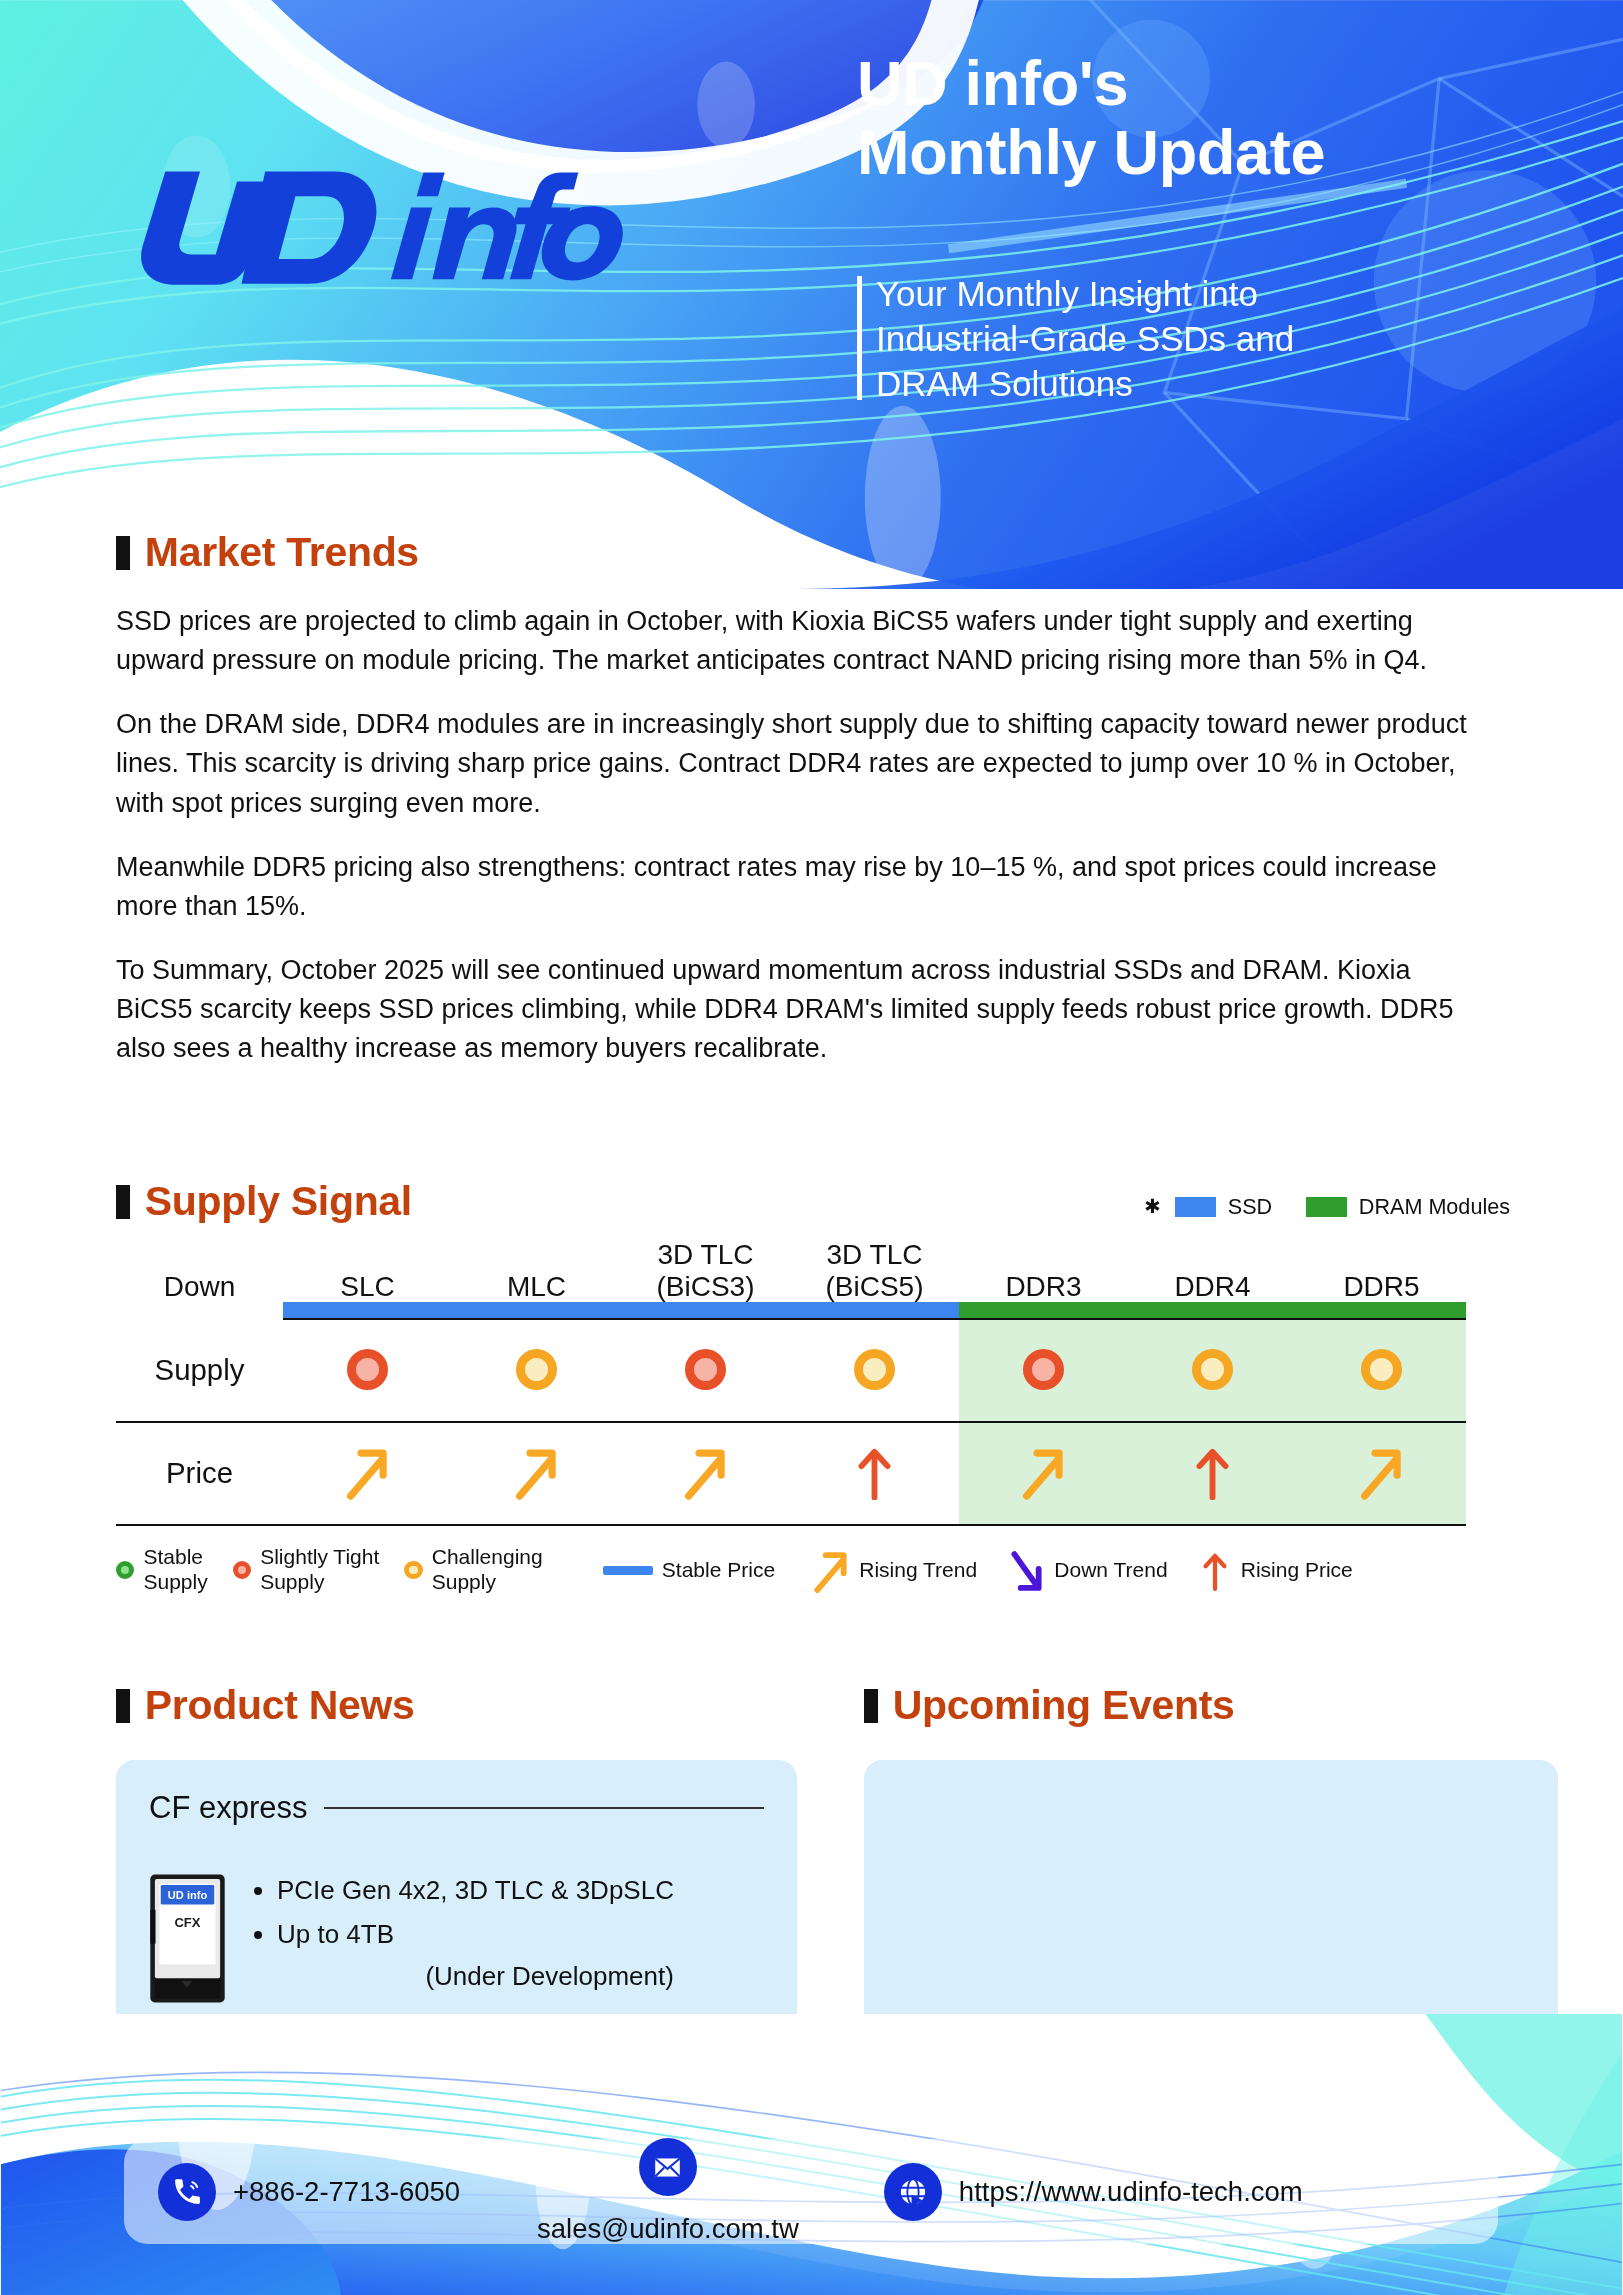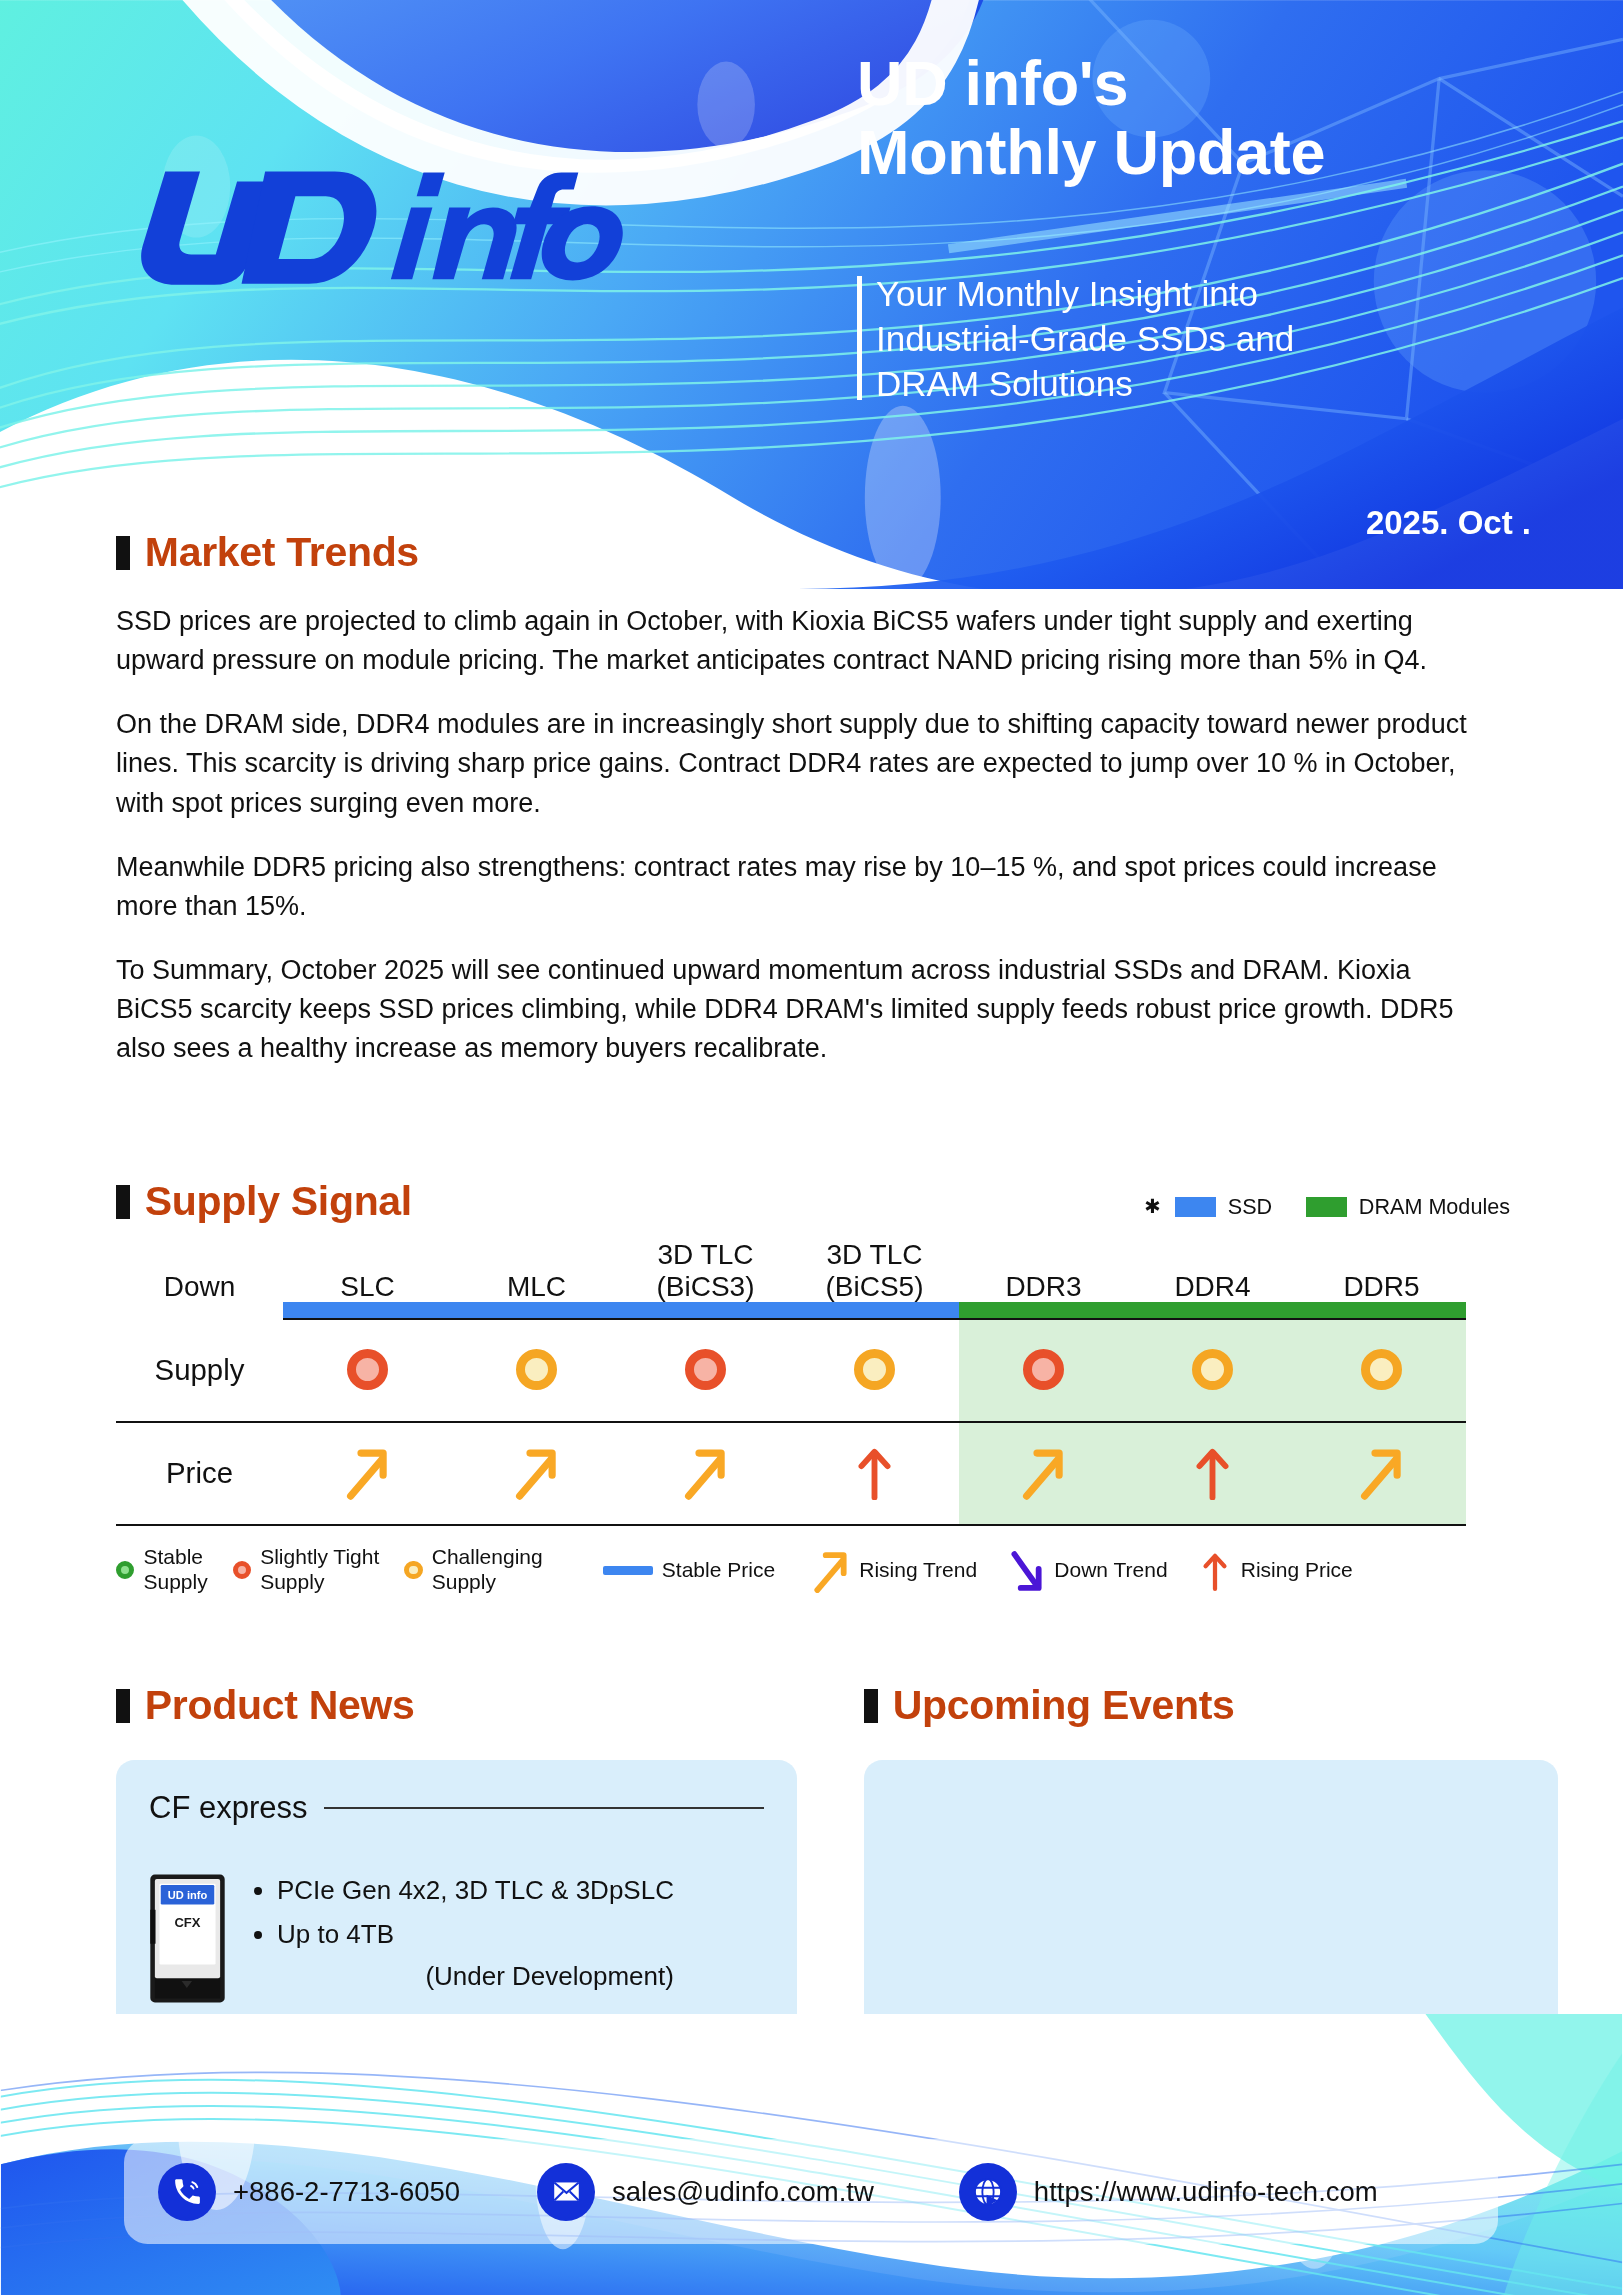--- a/index.html
+++ b/index.html
@@ -113,21 +113,21 @@
     background:rgba(255,255,255,0.55); border-radius:23.6px;
     display:flex; align-items:center;
   }
   .fitem { display:flex; align-items:center; gap:17px; }
   .fcircle {
     width:58px; height:58px; border-radius:50%; background:#1330d8;
     display:flex; align-items:center; justify-content:center; flex:0 0 58px;
   }
   .ftxt { font-size:27.5px; color:#111; white-space:nowrap; }
   .f1 { margin-left:34px; }
-  .f2 { margin-left:77px; }
+  .f2 { margin-left:77px;flex-direction:column; }
   .f3 { margin-left:85px; }
 </style>
 </head>
 <body>
 
 <div class="page">
 
   <div class="header-wrap">
     <svg class="header-svg" width="1623" height="589" viewBox="0 0 2481 900">
       <defs>
@@ -218,21 +218,20 @@
 
     <div class="hdr-sub-wrap">
       <div class="hdr-sub-bar"></div>
       <div class="hdr-sub">
         <div>Your Monthly Insight into</div>
         <div>Industrial-Grade SSDs and</div>
         <div>DRAM Solutions</div>
       </div>
     </div>
 
-    <div class="hdr-date">2025. Oct .</div>
   </div>
 
   <section id="market-trends">
     <div class="sec-head">
       <span class="sec-bullet"></span>
       <span class="sec-title">Market Trends</span>
     </div>
     <div class="mt-body">
       <p class="mt-para">SSD prices are projected to climb again in October, with Kioxia BiCS5 wafers under tight supply and exerting upward pressure on module pricing. The market anticipates contract NAND pricing rising more than 5% in Q4.</p>
       <p class="mt-para">On the DRAM side, DDR4 modules are in increasingly short supply due to shifting capacity toward newer product lines. This scarcity is driving sharp price gains. Contract DDR4 rates are expected to jump over 10 % in October, with spot prices surging even more.</p>

